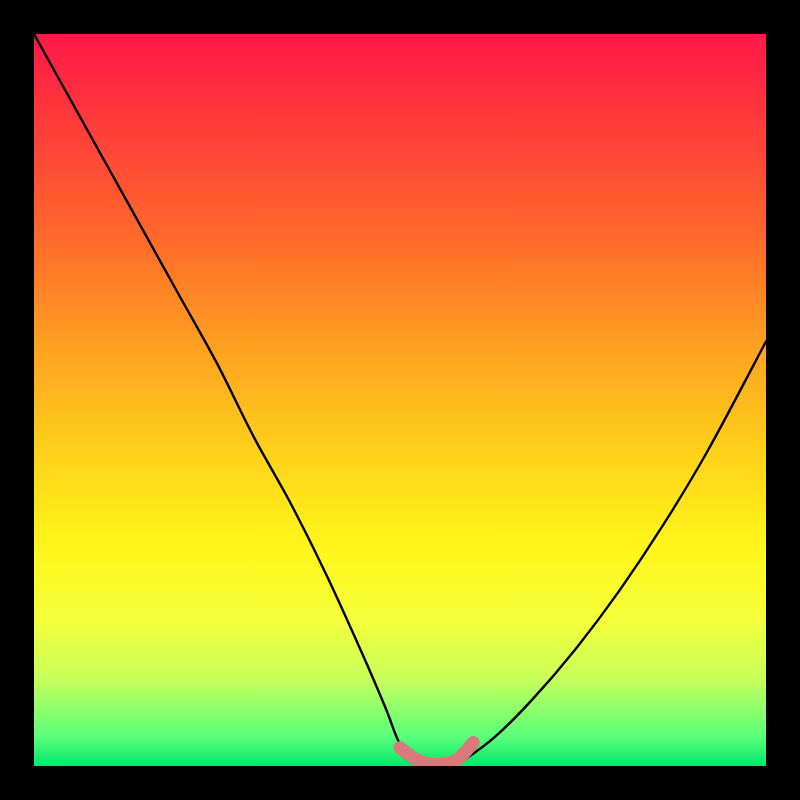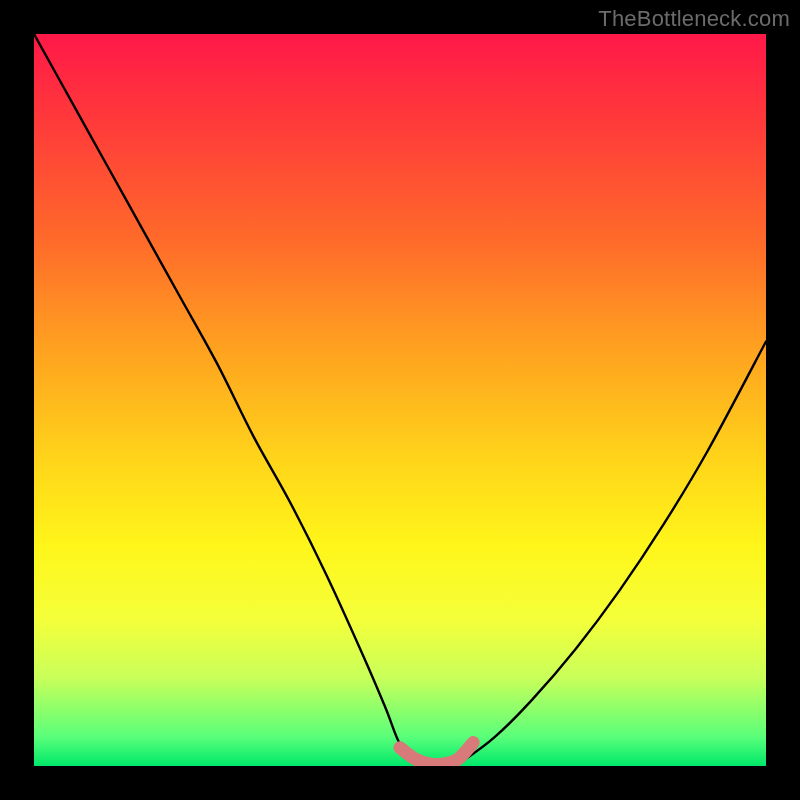--- a/index.html
+++ b/index.html
@@ -50,20 +50,19 @@
     left: 0;
     top: 0;
     width: 732px;
     height: 732px;
   }
 </style>
 </head>
 <body>
 
 <div class="frame">
-  <div class="watermark">TheBottleneck.com</div>
   <div class="plot">
     <svg class="curve" viewBox="0 0 732 732" preserveAspectRatio="none">
       <path id="series-0" fill="none" stroke="#000000" stroke-width="2.4" stroke-linejoin="round" stroke-linecap="round" d="M 0.00 0.00 C 6.59 11.86, 23.42 42.16, 36.60 65.88 C 49.78 89.60, 60.02 108.04, 73.20 131.76 C 86.38 155.48, 96.62 173.92, 109.80 197.64 C 122.98 221.36, 133.22 239.80, 146.40 263.52 C 159.58 287.24, 169.82 304.37, 183.00 329.40 C 196.18 354.43, 206.42 377.57, 219.60 402.60 C 232.78 427.63, 243.02 443.45, 256.20 468.48 C 269.38 493.51, 279.62 514.01, 292.80 541.68 C 305.98 569.35, 318.86 598.48, 329.40 622.20 C 339.94 645.92, 344.77 657.63, 351.36 673.44 C 357.95 689.25, 360.73 700.82, 366.00 710.04 C 371.27 719.26, 374.05 720.73, 380.64 724.68 C 387.23 728.63, 396.01 730.68, 402.60 732.00 C 409.19 733.32, 411.97 733.32, 417.24 732.00 C 422.51 730.68, 423.97 729.95, 431.88 724.68 C 439.79 719.41, 449.30 713.26, 461.16 702.72 C 473.02 692.18, 483.27 681.93, 497.76 666.12 C 512.25 650.31, 525.87 634.64, 541.68 614.88 C 557.49 595.12, 569.79 578.72, 585.60 556.32 C 601.41 533.92, 613.71 515.47, 629.52 490.44 C 645.33 465.41, 654.99 450.18, 673.44 417.24 C 691.89 384.30, 721.46 327.20, 732.00 307.44"></path>
       <path id="series-1" fill="none" stroke="#d97a7a" stroke-width="13" stroke-linejoin="round" stroke-linecap="round" d="M 366.00 713.70 C 368.64 715.68, 375.37 721.78, 380.64 724.68 C 385.91 727.58, 390.01 728.88, 395.28 729.80 C 400.55 730.73, 404.65 730.73, 409.92 729.80 C 415.19 728.88, 419.29 728.50, 424.56 724.68 C 429.83 720.86, 436.56 711.47, 439.20 708.58"></path>
     </svg>
   </div>
 </div>
 
 </body></html>

